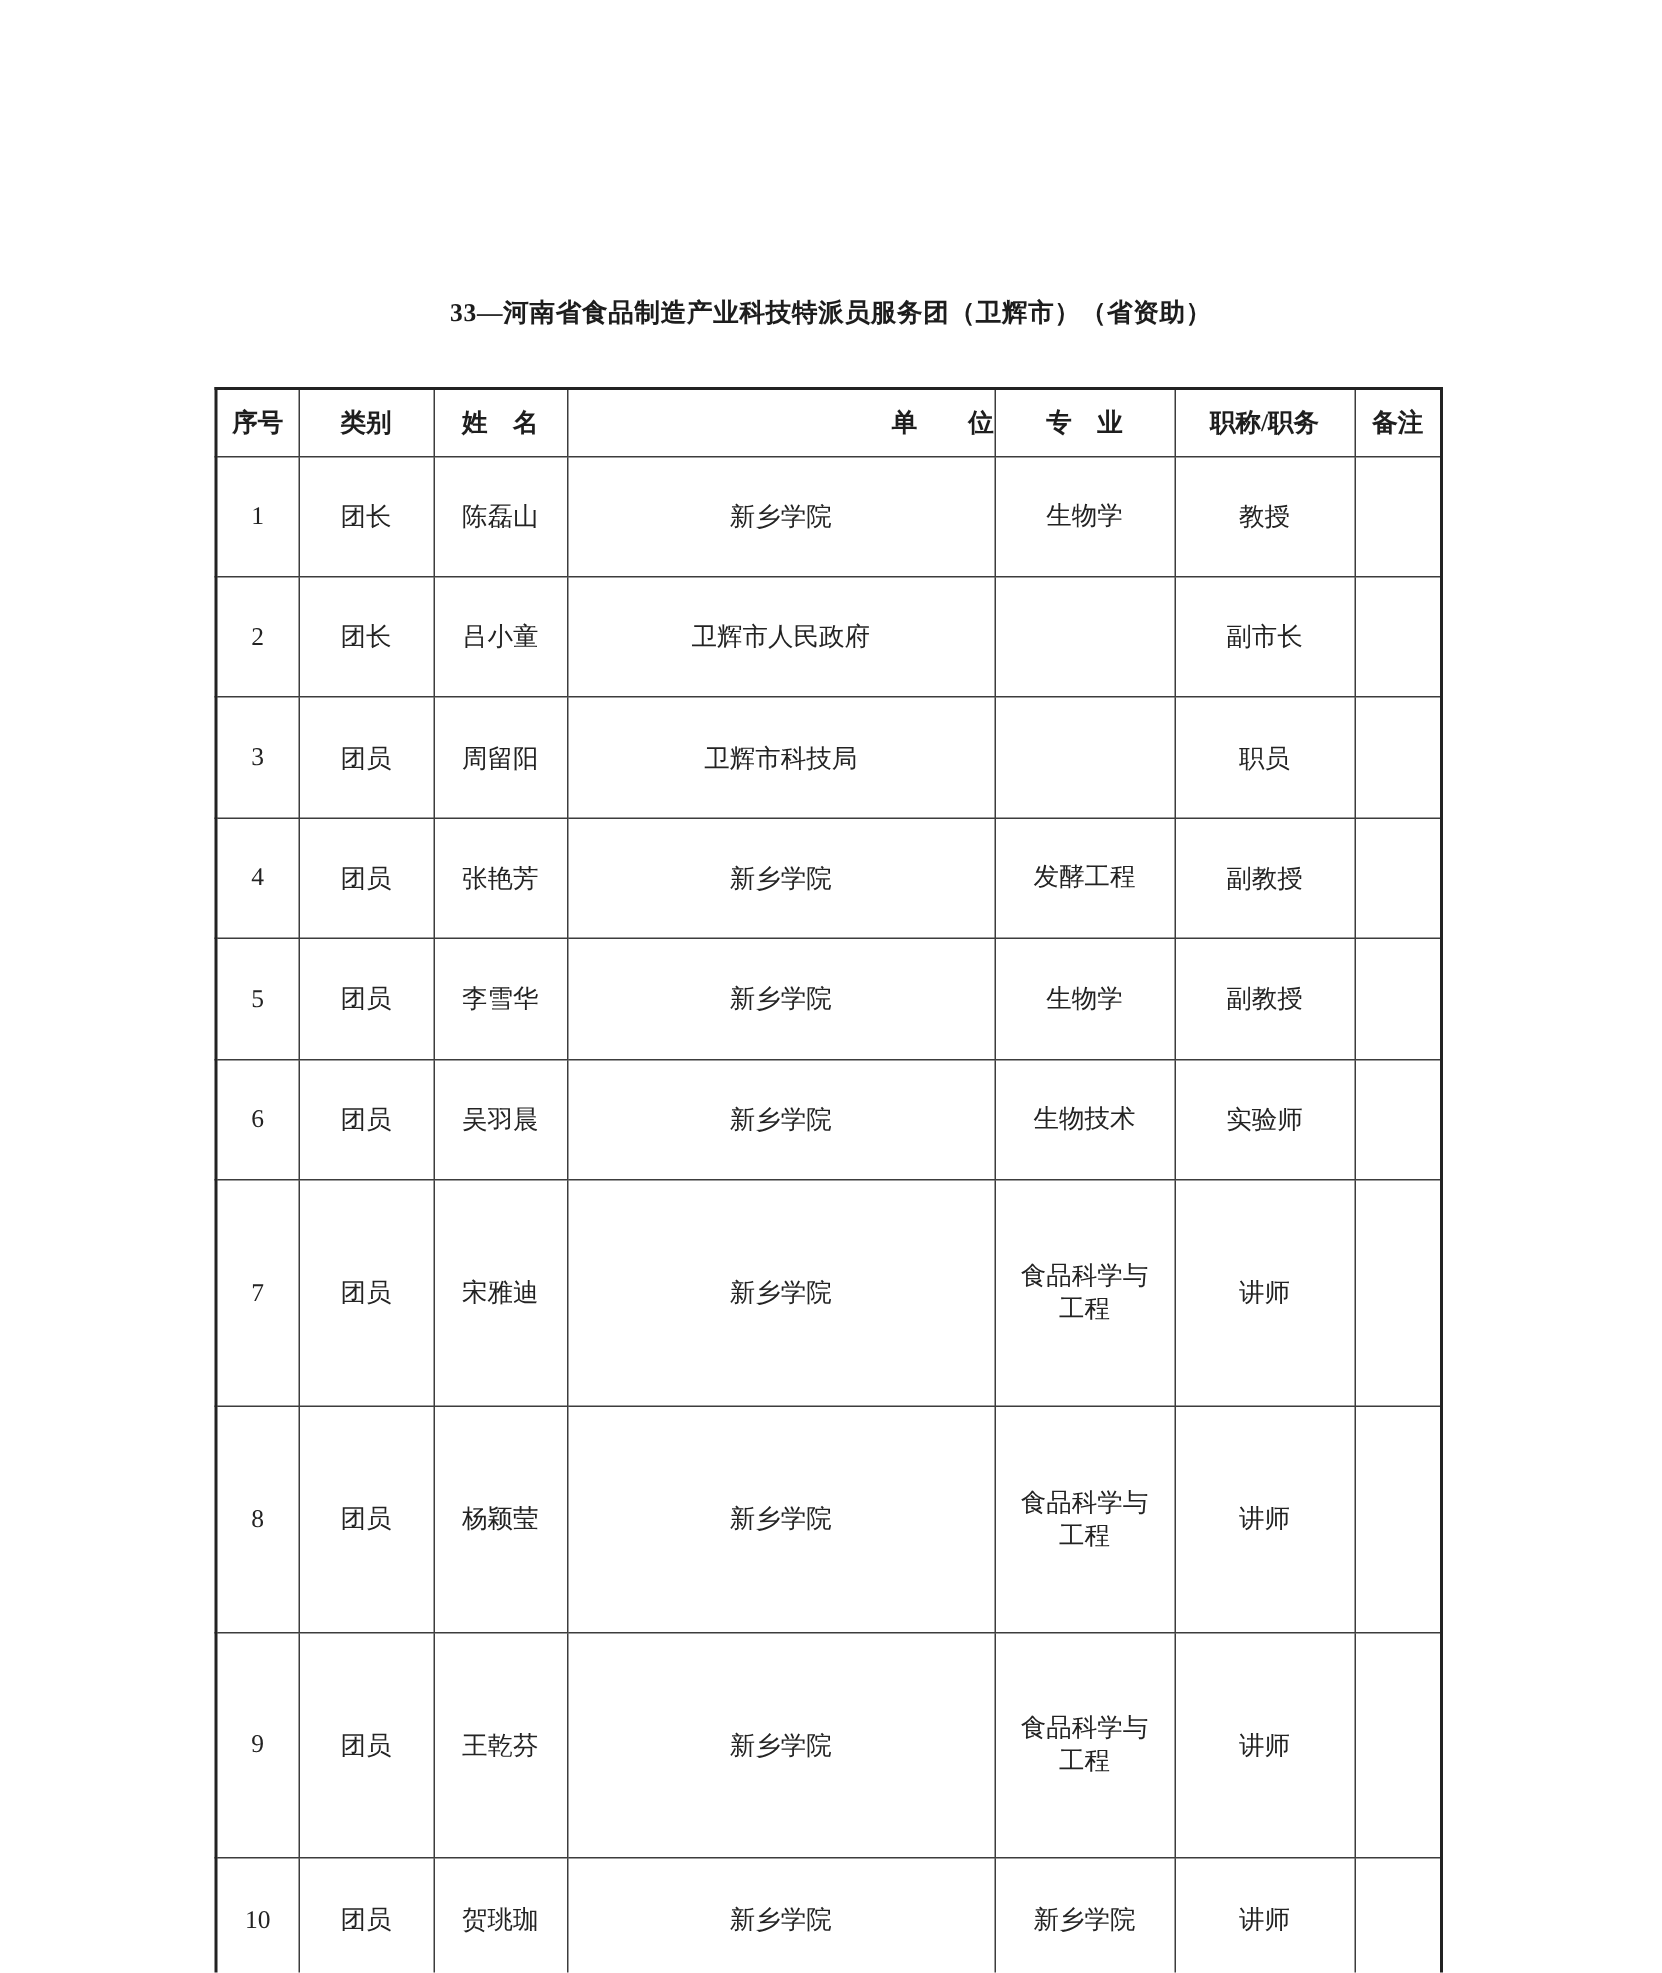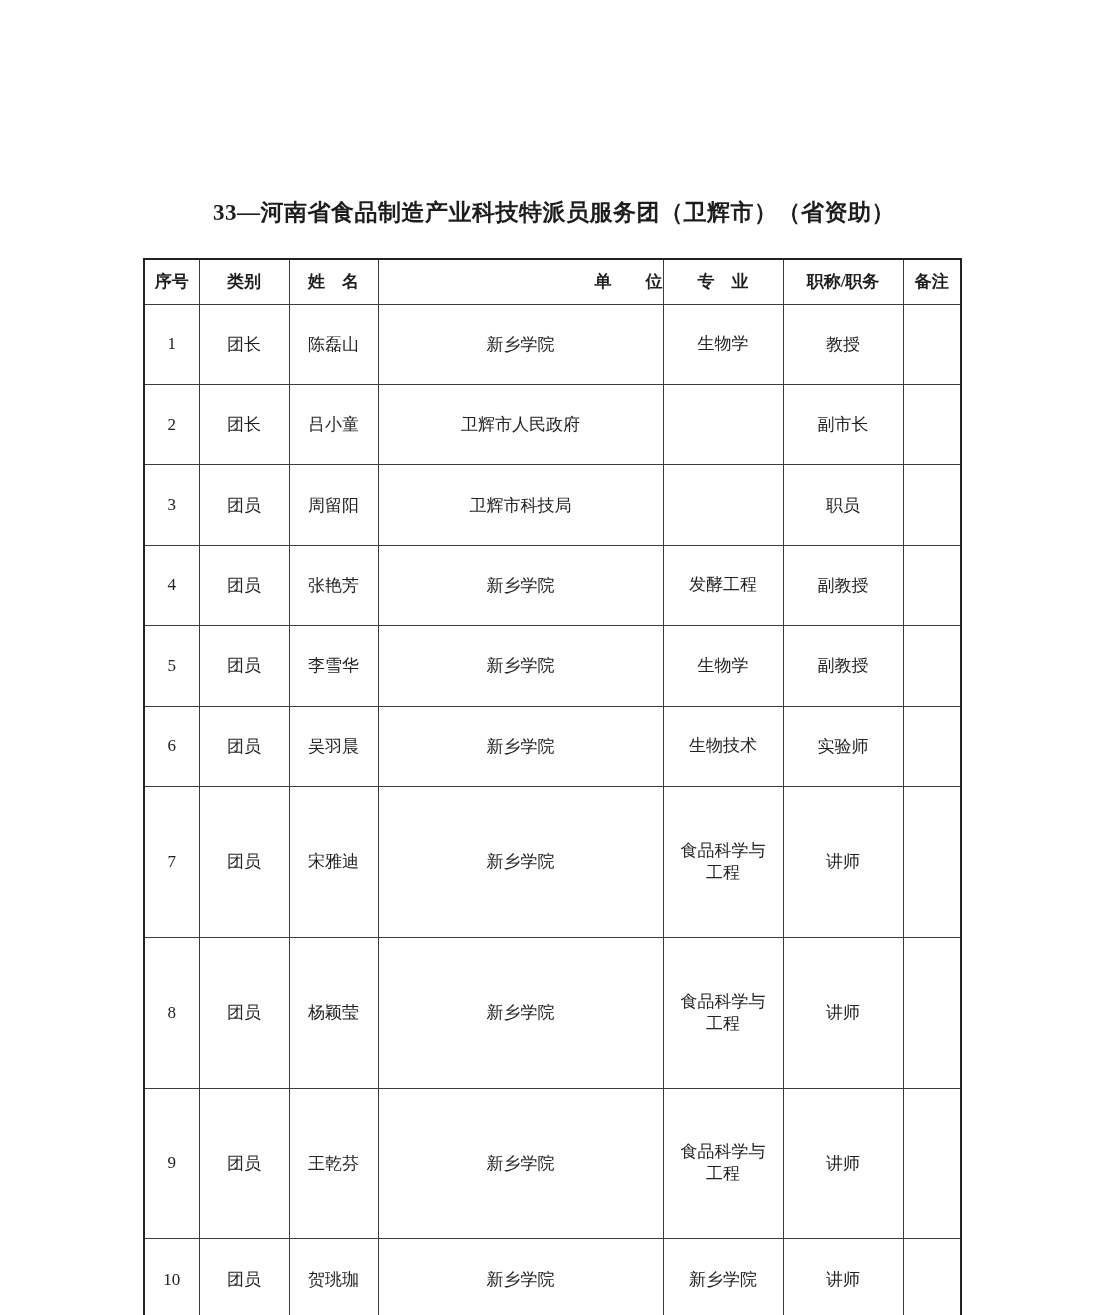--- a/index.html
+++ b/index.html
@@ -14,21 +14,21 @@
     font-family: "Liberation Serif", "DejaVu Serif", serif;
     color: #232323;
     overflow: hidden;
   }
   .doc-title {
     position: absolute;
     top: 197px;
     left: 0;
     width: 100%;
     text-align: center;
-    font-size: 23px;
+    font-size: 17px;
     font-weight: bold;
     letter-spacing: 0.5px;
     color: #1d1d1d;
     white-space: nowrap;
   }
   table.roster {
     position: absolute;
     left: 143px;
     top: 258px;
     width: 817px;

